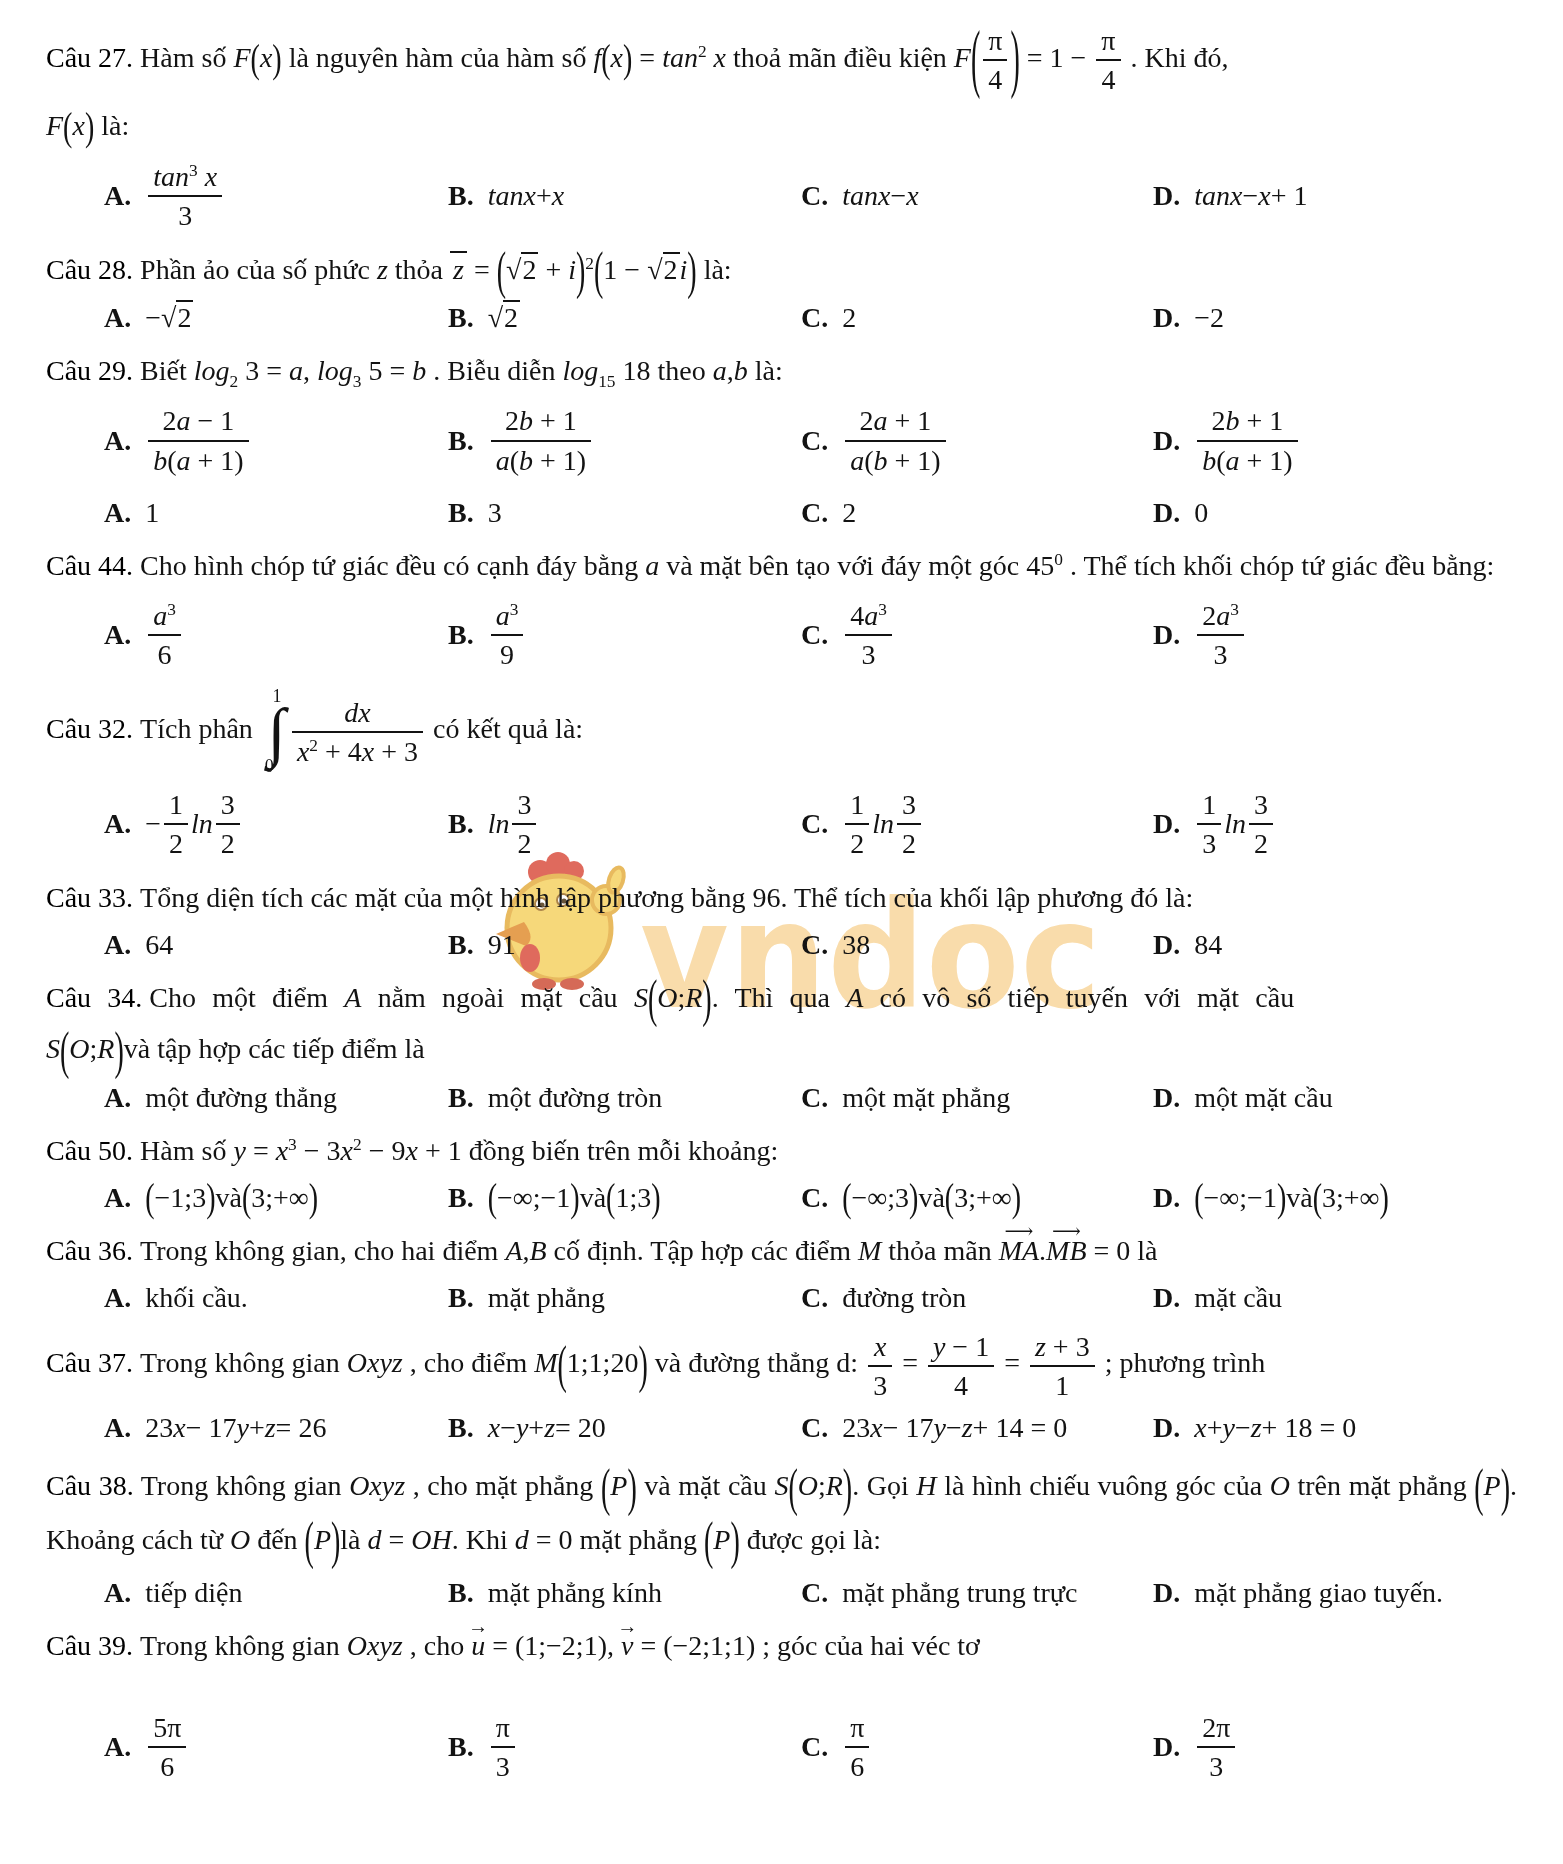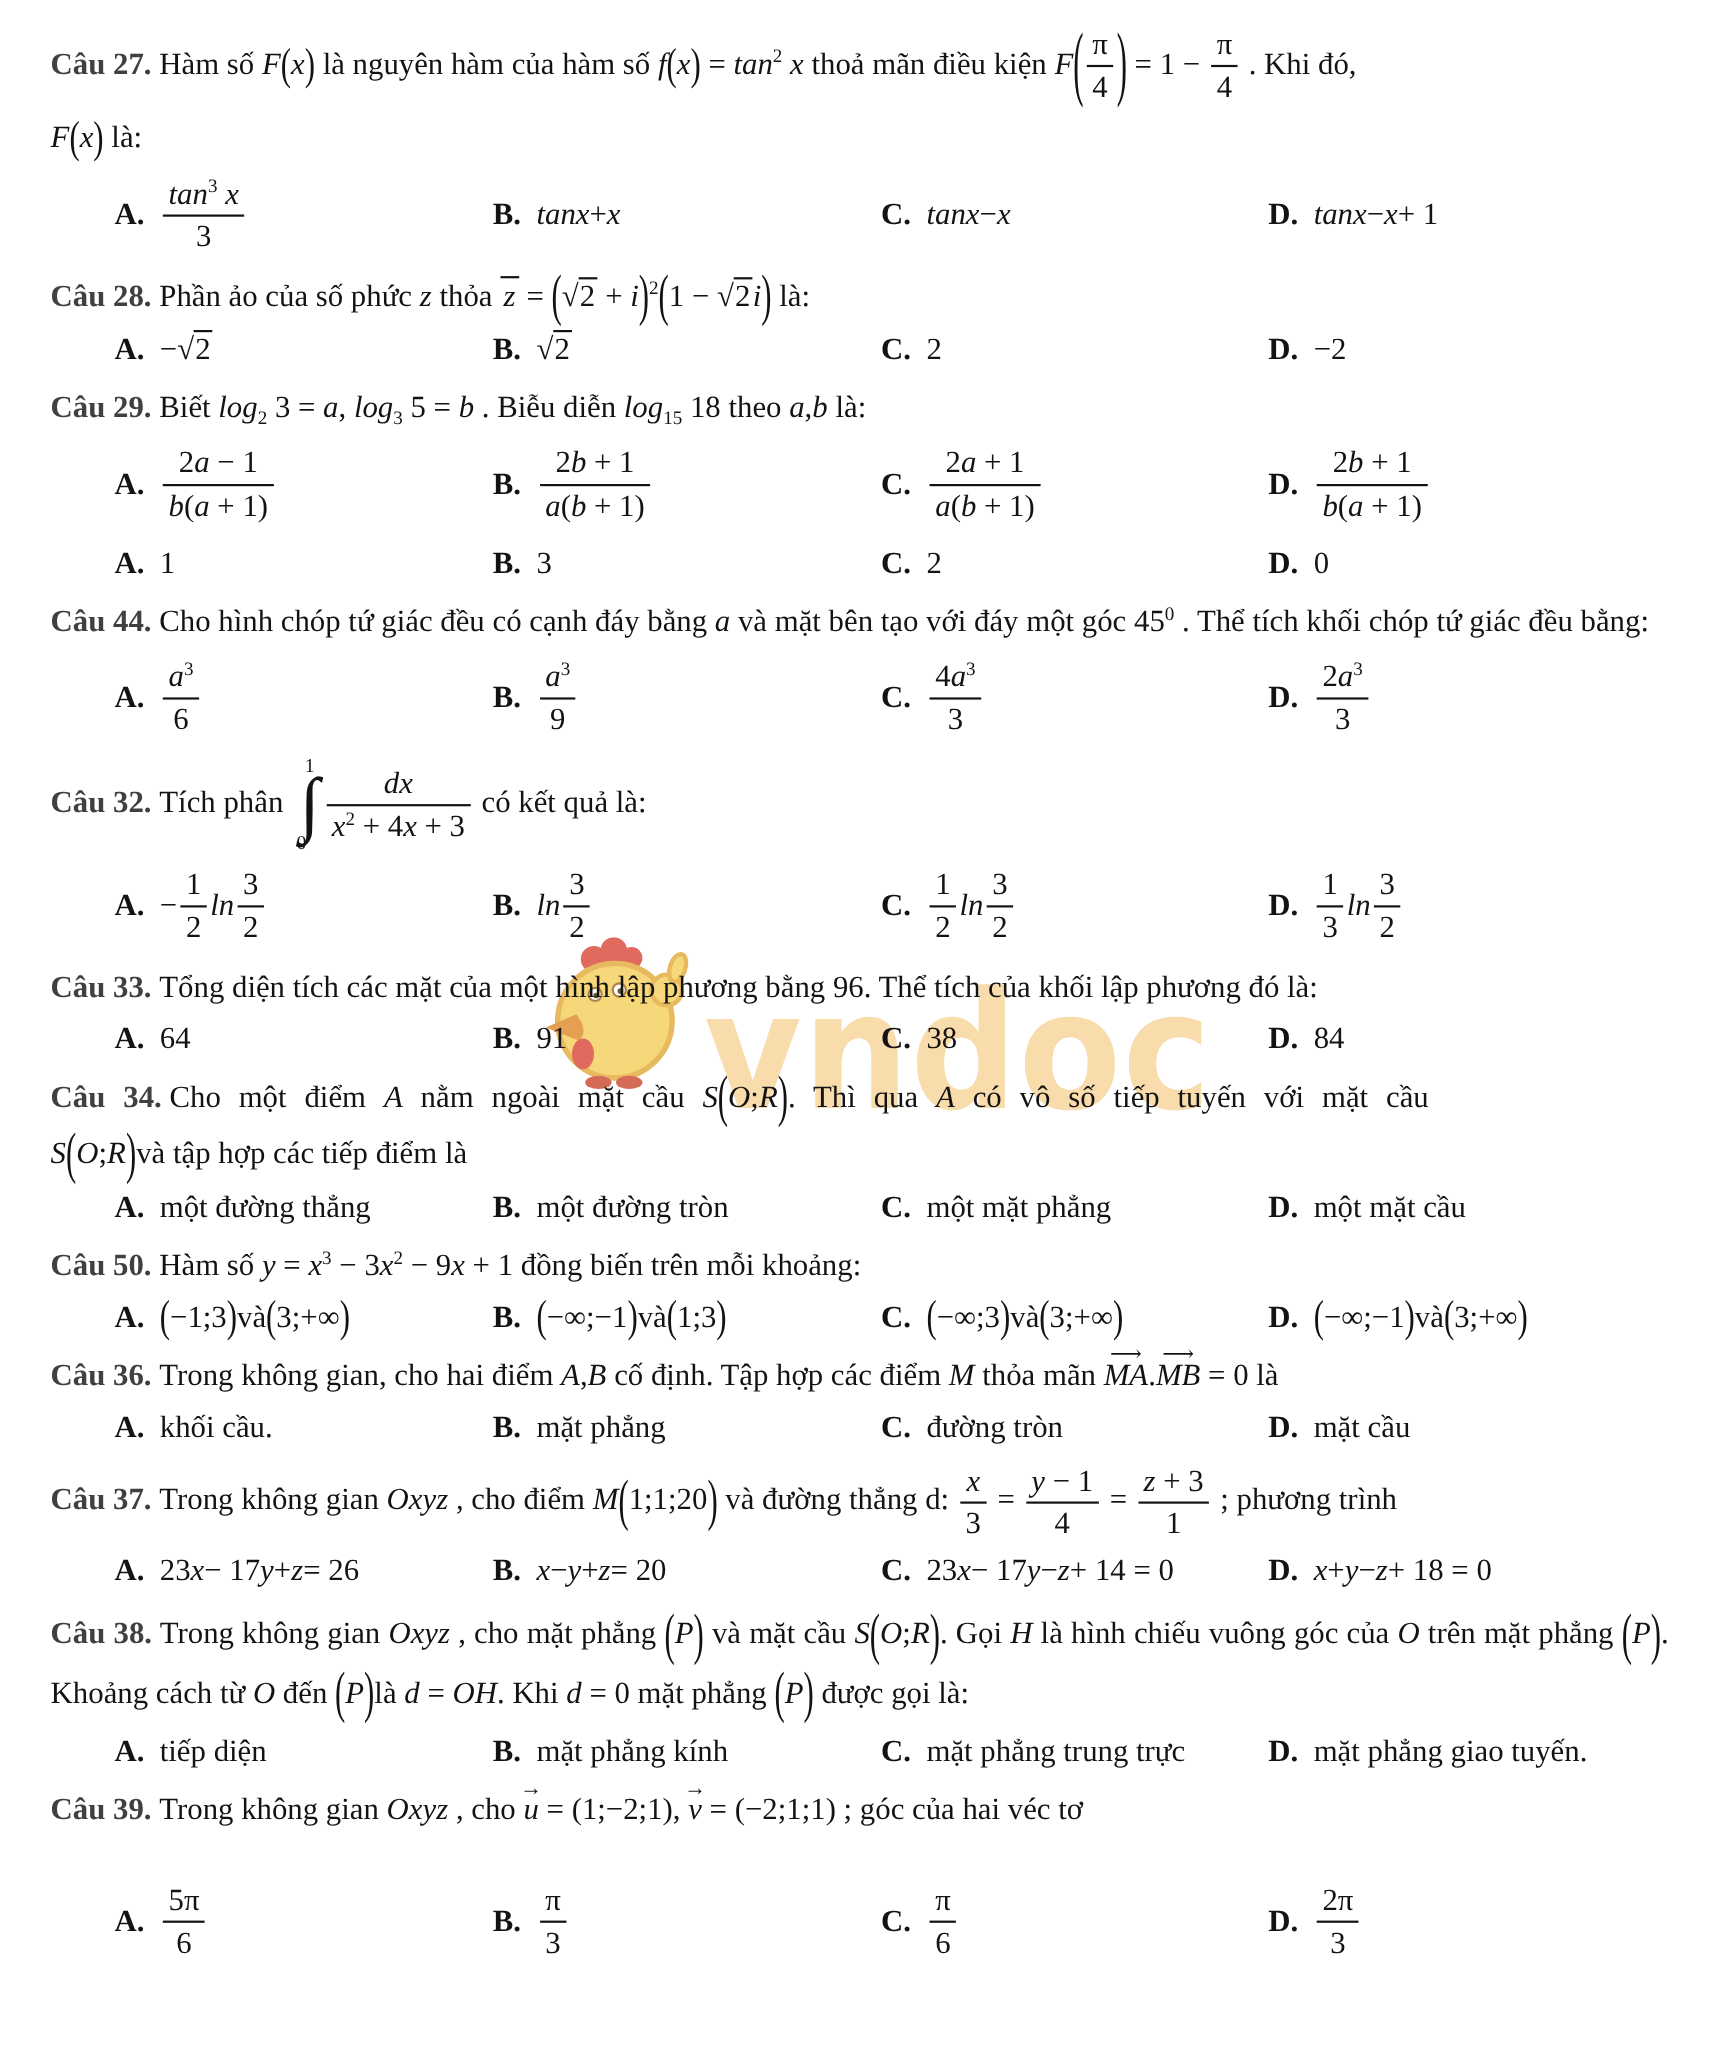--- a/index.html
+++ b/index.html
@@ -12,21 +12,21 @@
     font-family: "Liberation Serif", "DejaVu Serif", serif;
     font-size: 28px;
     color: #131313;
   }
 
   .page-content { position: relative; z-index: 1; padding-top: 12px; }
 
   .q { margin: 0; }
   .qbody { margin: 12px 46px 4px 46px; text-align: justify; line-height: 1.5; }
   .qbody2 { margin-top: 8px; }
-  .qlabel { color: #404040; font-weight: bold; margin-right: 7px; }
+  .qlabel { color: #000000; font-weight: normal; margin-right: 7px; }
 
   .opts {
     display: grid;
     grid-template-columns: 344px 353px 352px 1fr;
     align-items: center;
     margin: 6px 40px 10px 104px;
   }
   .opts.tall { margin-top: 12px; margin-bottom: 16px; }
   .opt { display: flex; align-items: center; min-height: 40px; }
   .olet { font-weight: bold; margin-right: 14px; }

